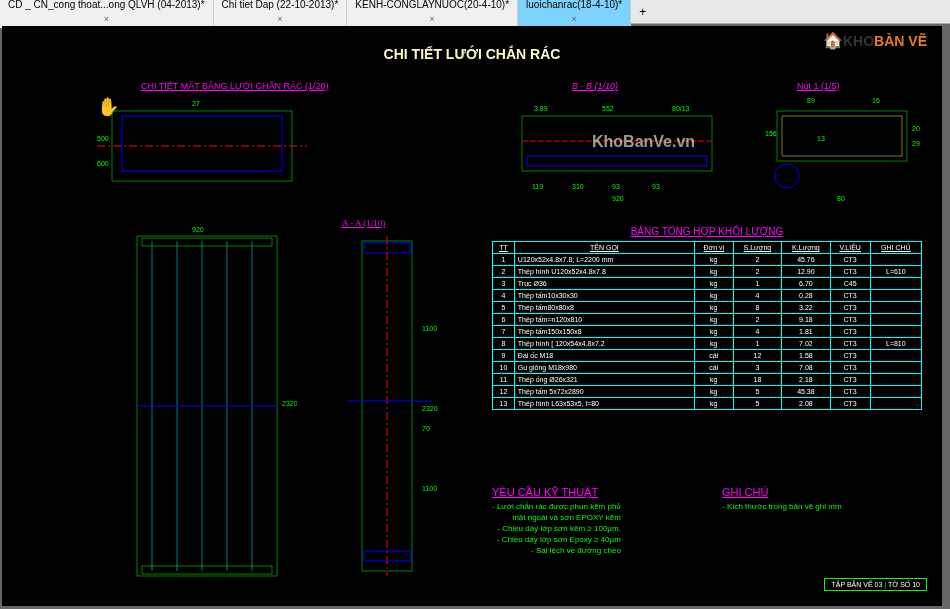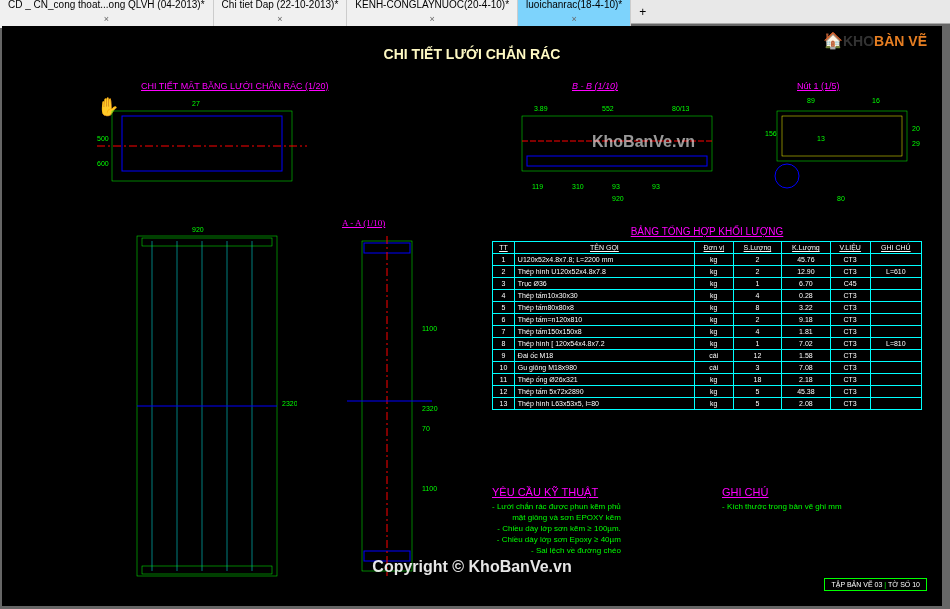--- a/index.html
+++ b/index.html
@@ -172,21 +172,20 @@
 
 <div class="canvas">
 
   <div class="watermark-logo">
     <span class="logo-text">
       <span class="house">🏠</span><span>KHO</span><span class="orange">BÀN VẼ</span>
     </span>
   </div>
 
   <div class="watermark-center">KhoBanVe.vn</div>
-  <div class="watermark-copyright">Copyright © KhoBanVe.vn</div>
 
   <div class="title-main">CHI TIẾT LƯỚI CHẮN RÁC</div>
 
   <div class="pan-cursor">✋</div>
 
   <div class="section-title" style="top:55px;left:95px;margin-left:44px;">CHI TIẾT MẶT BẰNG LƯỚI CHẮN RÁC (1/20)</div>
   <div class="section-title" style="top:192px;left:340px;font-family:Liberation Serif, serif;">A - A (1/10)</div>
   <div class="section-title" style="top:55px;left:570px;font-style:italic;">B - B (1/10)</div>
   <div class="section-title" style="top:55px;left:795px;text-align:right;">Nút 1 (1/5)</div>
 
@@ -384,21 +383,21 @@
             <td>CT3</td>
             <td></td>
           </tr>
         </tbody>
     </table>
   </div>
 
   <div class="notes-section">
     <div class="notes-title">YÊU CẦU KỸ THUẬT</div>
     <div class="note-line">- Lưới chắn rác được phun kẽm phủ</div>
-    <div class="note-line">  mặt giông và sơn EPOXY kẽm</div>
+    <div class="note-line">  mặt ngoài và sơn EPOXY kẽm</div>
     <div class="note-line">- Chiều dày lớp sơn kẽm ≥ 100µm.</div>
     <div class="note-line">- Chiều dày lớp sơn Epoxy ≥ 40µm</div>
     <div class="note-line">- Sai lệch về đường chéo</div>
   </div>
 
   <div class="ghichu-section">
     <div class="notes-title">GHI CHÚ</div>
     <div class="note-line">- Kích thước trong bản vẽ ghi mm</div>
   </div>
 

